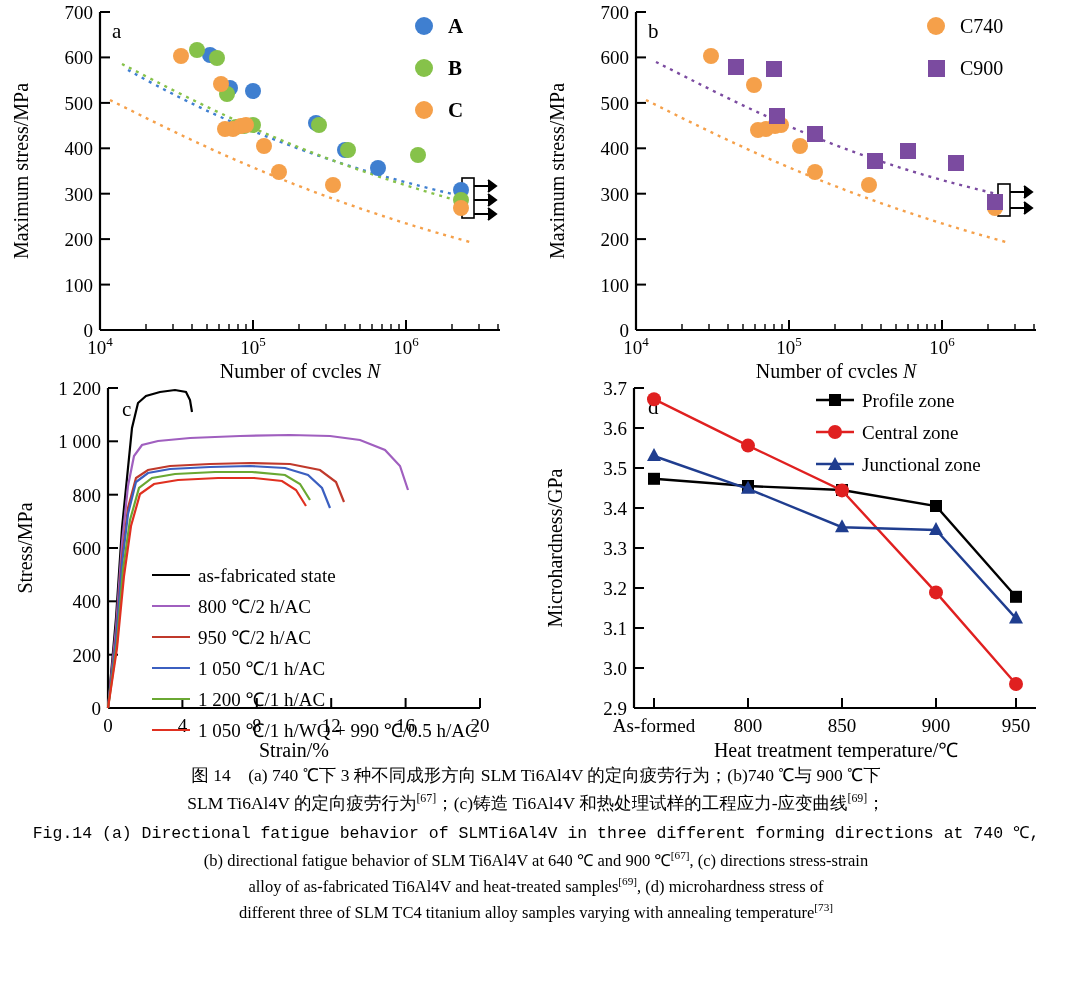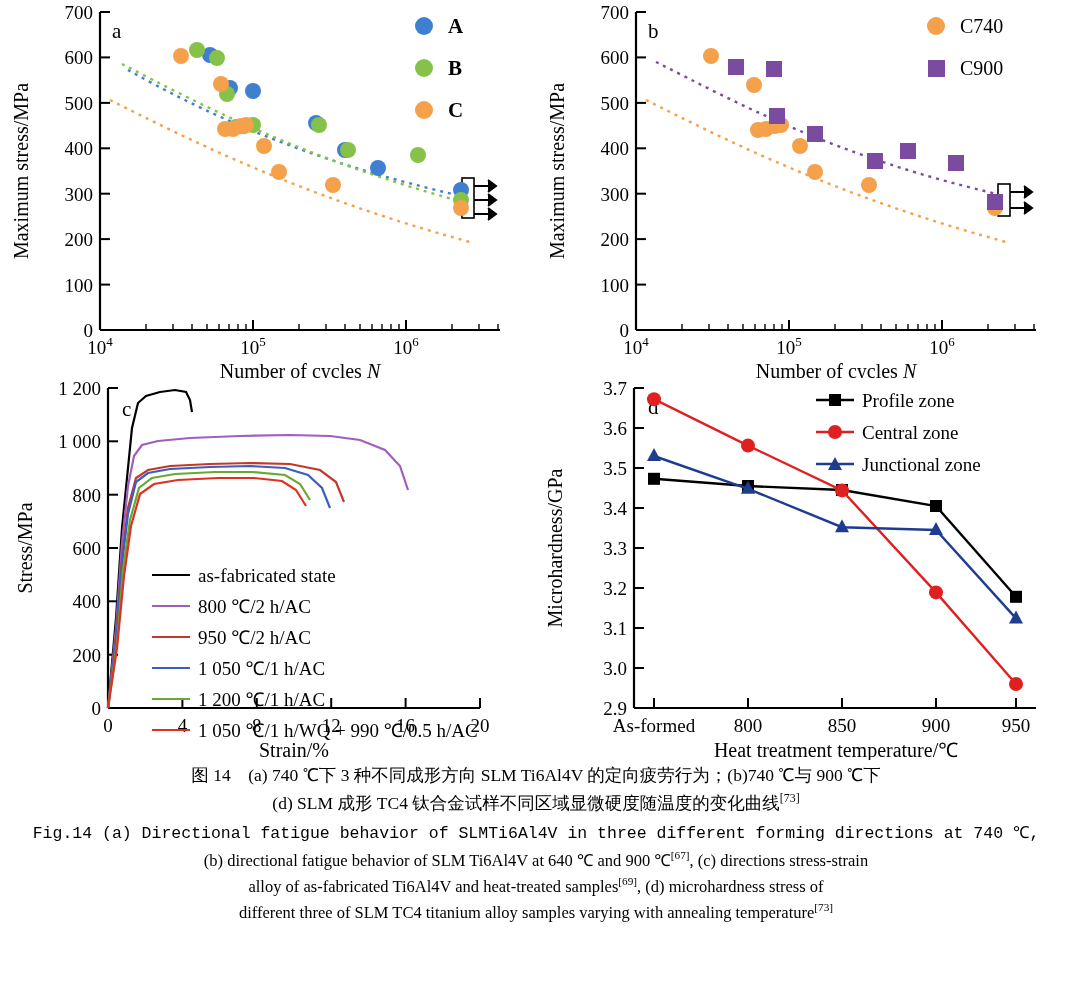--- a/index.html
+++ b/index.html
@@ -410,21 +410,21 @@
       <polygon points="299,79 306,92 292,92" fill="#1f3d8f"></polygon>
       <text x="326" y="93" fill="#000">Junctional zone</text>
     </g>
   </svg>
 
 </div>
 
 <div class="cap">
   <p class="zh">图 14　(a) 740 ℃下 3 种不同成形方向 SLM Ti6Al4V 的定向疲劳行为；(b)740 ℃与 900 ℃下</p>
   <p class="zh">
-    <span>(d) SLM 成形 TC4 钛合金试样不同区域显微硬度随温度的变化曲线</span><sup>[73]</sup>
+    <span>SLM Ti6Al4V 的定向疲劳行为</span><sup>[67]</sup><span>；(c)铸造 Ti6Al4V 和热处理试样的工程应力-应变曲线</span><sup>[69]</sup><span>；</span>
   </p>
   <p class="en" style="margin-top:4px;font-family:Liberation Mono, monospace;">Fig.14 (a) Directional fatigue behavior of SLMTi6Al4V in three different forming directions at 740 ℃,</p>
   <p class="en">
     <span>(b) directional fatigue behavior of SLM Ti6Al4V at 640 ℃ and 900 ℃</span><sup>[67]</sup><span>, (c) directions stress-strain</span>
   </p>
   <p class="en">
     <span>alloy of as-fabricated Ti6Al4V and heat-treated samples</span><sup>[69]</sup><span>, (d) microhardness stress of</span>
   </p>
   <p class="en">
     <span>different three of SLM TC4 titanium alloy samples varying with annealing temperature</span><sup>[73]</sup>

